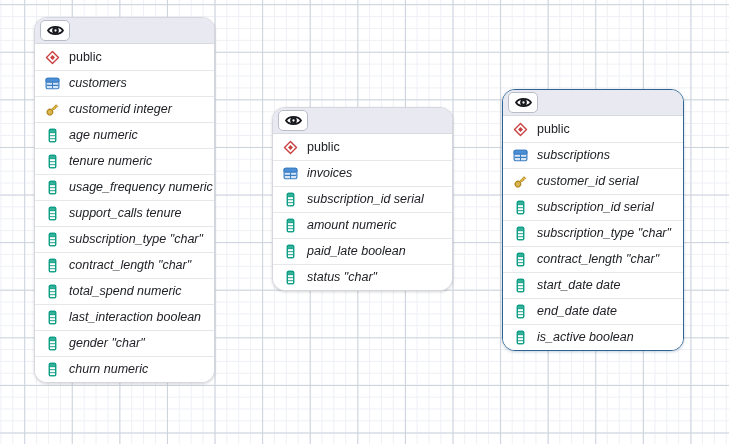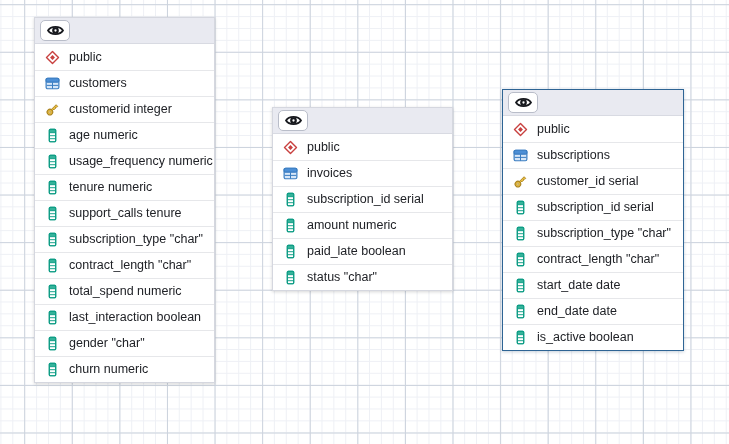--- a/index.html
+++ b/index.html
@@ -13,21 +13,21 @@
       linear-gradient(#eef0f5 1px, transparent 1px),
       linear-gradient(90deg, #eef0f5 1px, transparent 1px);
     background-size: 47.6px 47.6px, 47.6px 47.6px, 11.9px 11.9px, 11.9px 11.9px;
     background-position: 4.2px 4.2px, 24.2px 4.2px, 4.2px 4.2px, 24.2px 4.2px;
   }
   .canvas { position: absolute; inset: 0; }
   .table-node {
     position: absolute;
     background: #ffffff;
     border: 1px solid #d5d7df;
-    border-radius: 0;
+    border-radius: 13px;
     box-shadow: 0 1px 3px rgba(0,0,0,.16);
     overflow: hidden;
     box-sizing: border-box;
   }
   .table-node.selected {
     border: 1.5px solid #2e6494;
     box-shadow: 0 1px 3px rgba(30,70,110,.25);
   }
   .node-header {
     height: 26px;
@@ -48,21 +48,21 @@
   }
   .eye-btn svg { width: 17px; height: 13px; display: block; }
   .node-row {
     display: flex; align-items: center;
     gap: 9px;
     height: 26px;
     padding: 0 8px 0 10px;
     background: #ffffff;
     box-sizing: border-box;
   }
-  .node-row + .node-row { border-top: 1px solid #e6e7ea; }
+  .node-row + .node-row { border-top: 1px solid #e6e7ea; font-style: italic; }
   .icon { width: 15px; height: 15px; flex: 0 0 15px; display: flex; }
   .icon svg { width: 15px; height: 15px; display: block; }
   .label {
     font-size: 12.5px;
     color: #202227;
     white-space: nowrap;
     line-height: 1;
   }
 </style>
 </head>
@@ -144,29 +144,29 @@
           </svg>
         </span>
       <span class="label">age numeric</span>
     </div>
     <div class="node-row">
       <span class="icon">
           <svg>
             <use href="#i-column"></use>
           </svg>
         </span>
+      <span class="label">tenure numeric</span>
+    </div>
+    <div class="node-row">
+      <span class="icon">
+          <svg>
+            <use href="#i-column"></use>
+          </svg>
+        </span>
       <span class="label">usage_frequency numeric</span>
-    </div>
-    <div class="node-row">
-      <span class="icon">
-          <svg>
-            <use href="#i-column"></use>
-          </svg>
-        </span>
-      <span class="label">tenure numeric</span>
     </div>
     <div class="node-row">
       <span class="icon">
           <svg>
             <use href="#i-column"></use>
           </svg>
         </span>
       <span class="label">support_calls tenure</span>
     </div>
     <div class="node-row">

